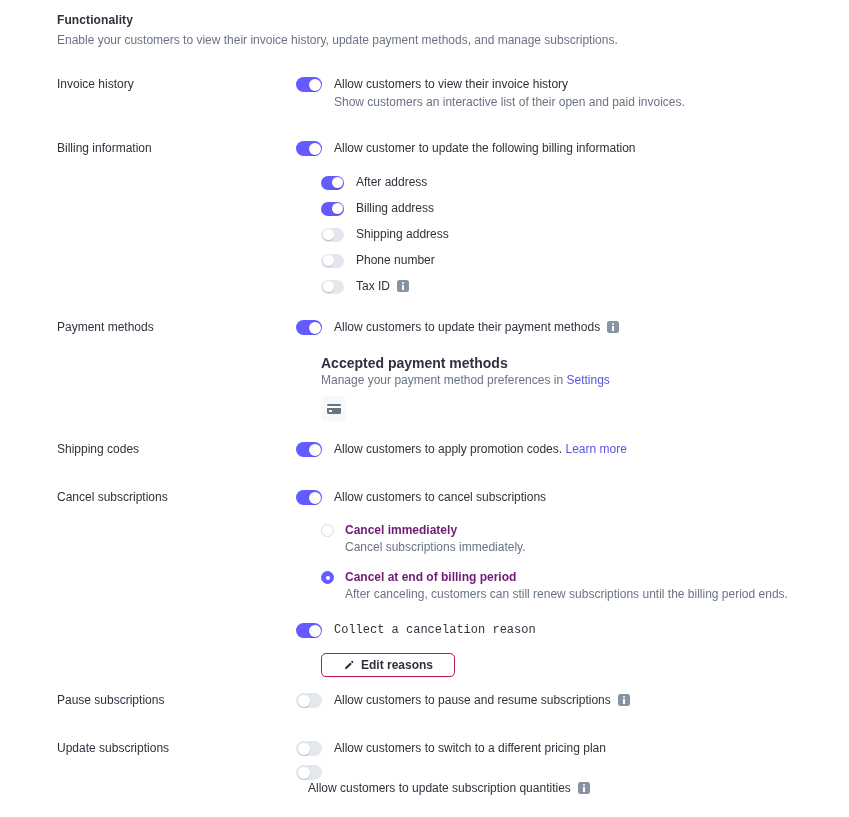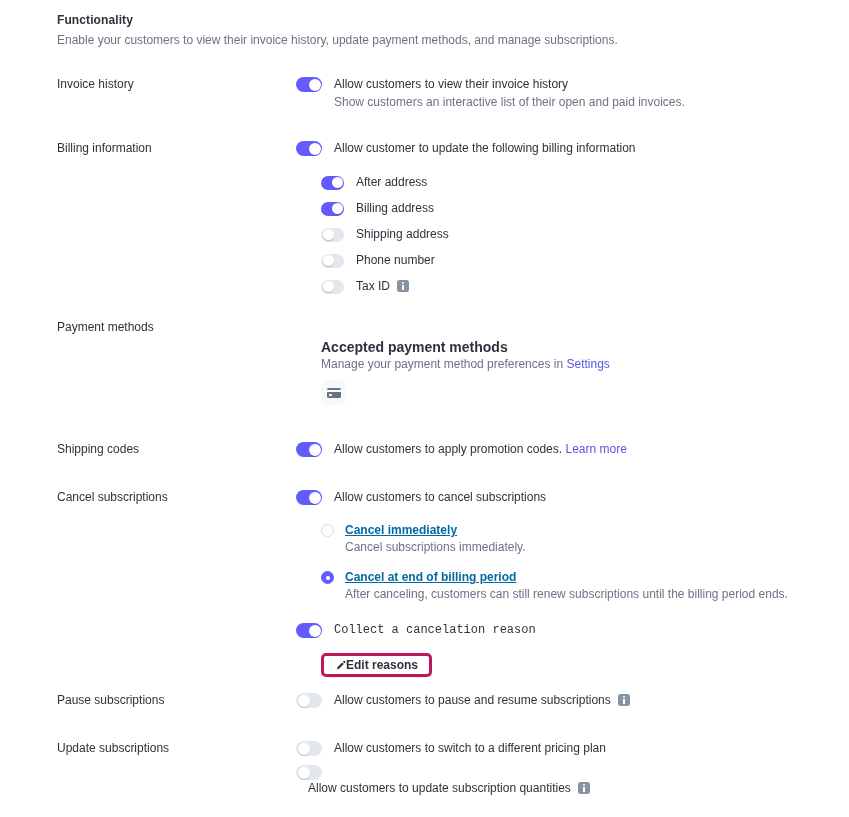--- a/index.html
+++ b/index.html
@@ -216,39 +216,39 @@
     position: absolute;
     left: 3.5px; top: 3.5px;
     width: 4px; height: 4px;
     border-radius: 50%;
     background: #ffffff;
   }
   .radio-texts { margin-left: 11px; }
   .radio-label {
     font-size: 12px;
     font-weight: 700;
-    color: #0369a1;
-    line-height: 16px;
-    text-decoration: underline;
+    color: #701a75;
+    line-height: 16px;
   }
   .radio-sub {
     font-size: 12px;
     color: #6a7383;
     line-height: 16px;
     margin-top: 1px;
   }
 
   
   .btn {
     display: inline-flex;
     align-items: center;
+    gap: 7px;
     height: 24px;
-    padding: 0 11px;
-    background: #ffffff;
-    border: 3px solid #be185d;
+    padding: 0 21px;
+    background: #ffffff;
+    border: 1px solid #be185d;
     border-radius: 5px;
     box-shadow: 0 1px 1px rgba(0,0,0,.06);
     font-size: 12px;
     font-weight: 700;
     color: #30313d;
     cursor: pointer;
     font-family: "Liberation Sans", sans-serif;
   }
   .pencil-icon {
     width: 11px; height: 11px;
@@ -314,20 +314,29 @@
             <span class="info-icon"></span>
           </div>
         </div>
       </div>
     </div>
   </div>
 
   <div class="row" style="top:319px;">
     <div class="row-label">Payment methods</div>
     <div class="row-body">
+      <div class="tg-line">
+        <div class="toggle"></div>
+        <div class="tg-texts">
+          <div class="tg-label">
+            <span>Allow customers to update their payment methods</span>
+            <span class="info-icon"></span>
+          </div>
+        </div>
+      </div>
 
       <div class="apm">
         <div class="apm-title">Accepted payment methods</div>
         <div class="apm-desc">
           <span>Manage your payment method preferences in </span><a class="link">Settings</a>
         </div>
         <div class="apm-icons">
           <div class="card-chip">
             <div class="card-glyph"></div>
           </div>

